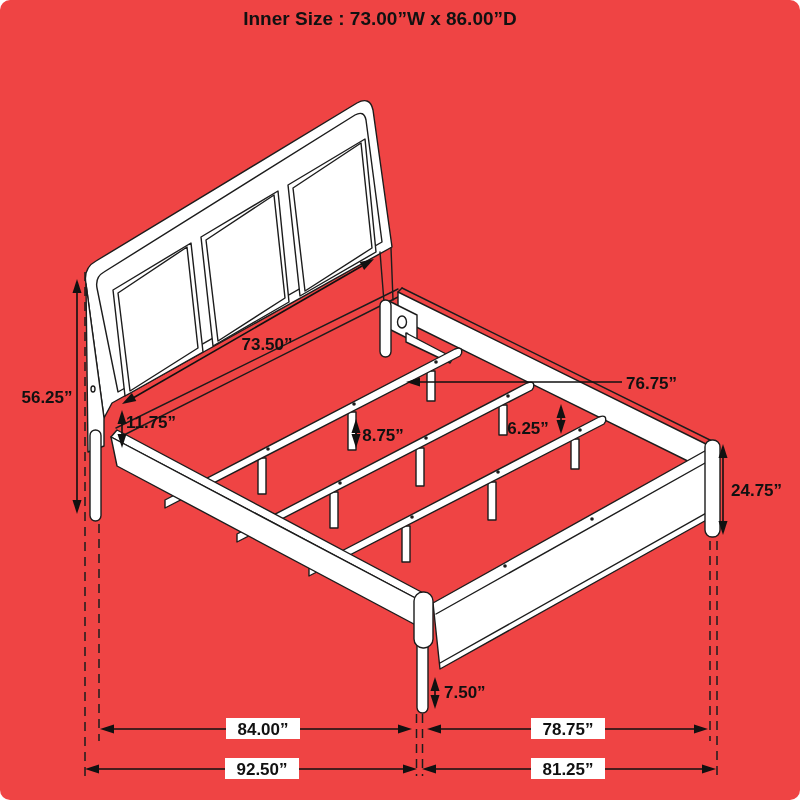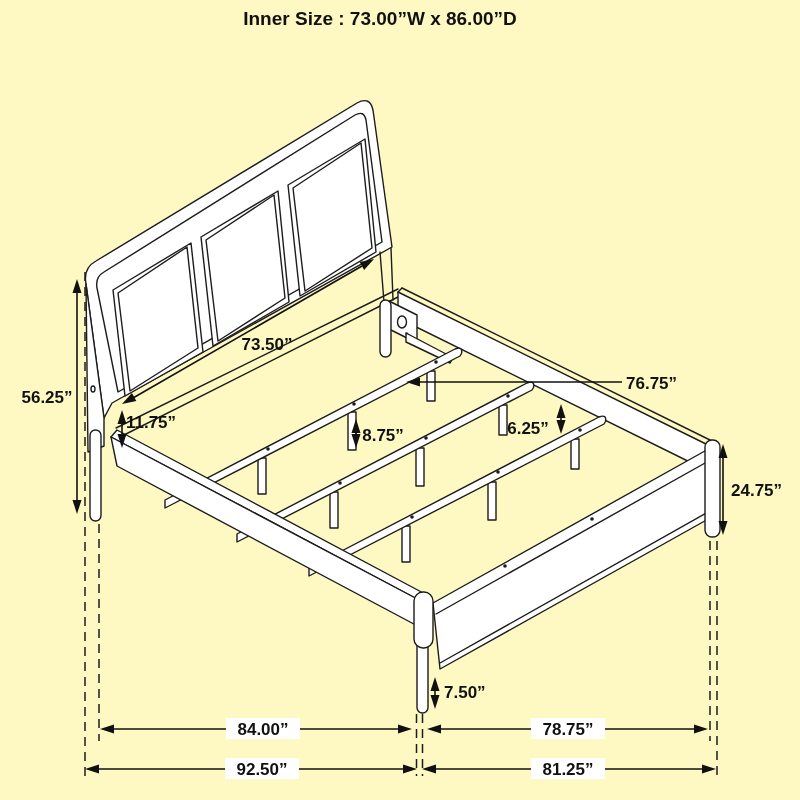--- a/index.html
+++ b/index.html
@@ -1,17 +1,17 @@
 <!DOCTYPE html>
 <html><head>
 <meta charset="utf-8">
 <style>
   html,body{margin:0;padding:0;background:#ffffff;}
-  .stage{position:relative;width:800px;height:800px;background:#fef9c3;overflow:hidden;
-         font-family:"Liberation Sans", sans-serif;}
+  .stage{position:relative;width:800px;height:800px;background:#ef4444;overflow:hidden;
+         font-family:"Liberation Sans", sans-serif;border-radius:10px;}
   svg{display:block;}
   .dim-label{font:bold 17px "Liberation Sans", sans-serif;fill:#111;}
   .title-label{font:bold 19px "Liberation Sans", sans-serif;fill:#111;}
 </style>
 </head>
 <body>
 
 <div class="stage">
 <svg width="800" height="800" viewBox="0 0 800 800">
 

